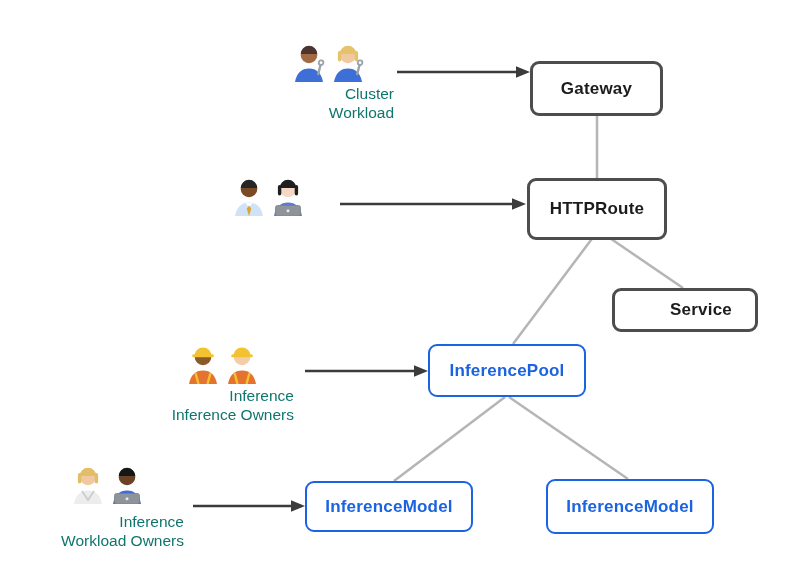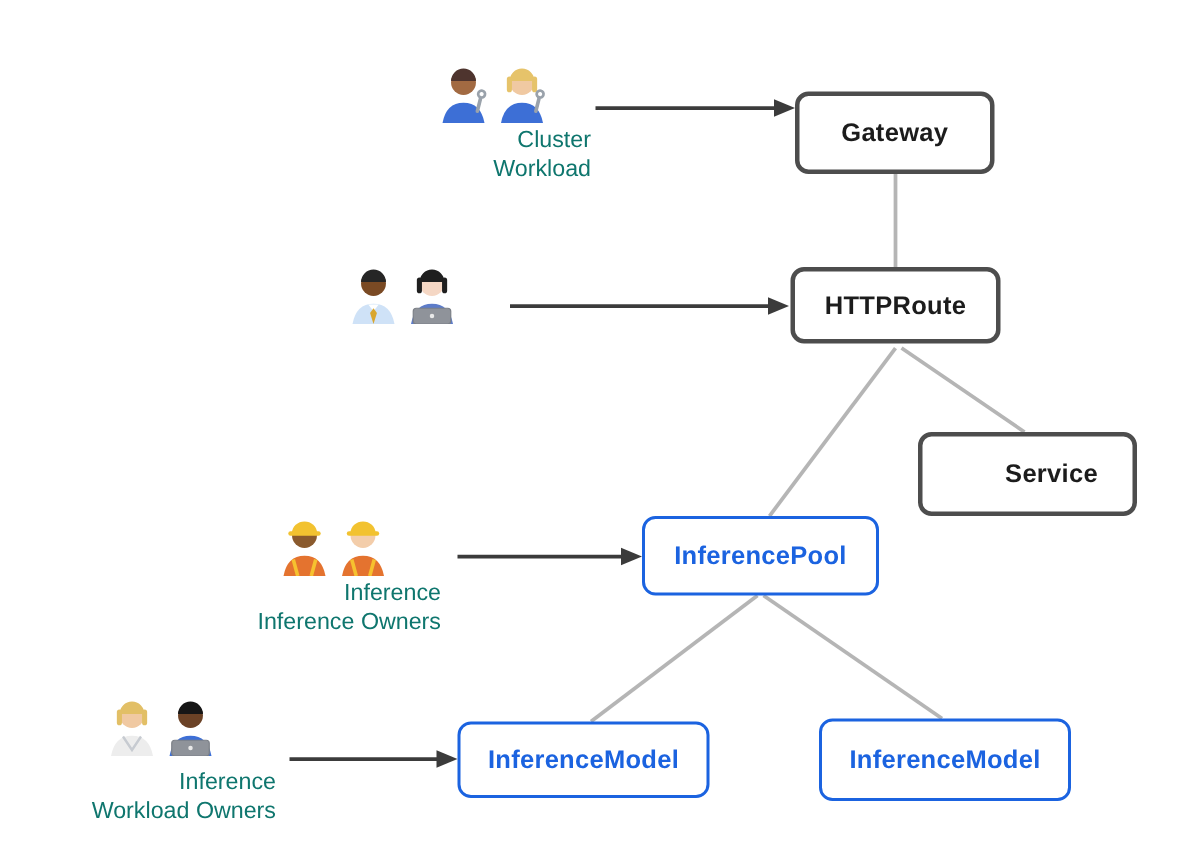--- a/index.html
+++ b/index.html
@@ -9,22 +9,22 @@
   }
   .wires{position:absolute;left:0;top:0;}
   .node{
     position:absolute;display:flex;align-items:center;justify-content:center;
     background:#ffffff;border-radius:9px;font-weight:bold;font-size:17px;
     letter-spacing:.2px;box-sizing:border-box;
   }
   .node.dark{border:3px solid #4d4d4d;color:#1c1c1c;}
   .node.blue{border:2.5px solid #1b63e0;color:#1b63e0;text-align:right;}
   #node-gateway{left:530px;top:61px;width:133px;height:55px;}
-  #node-httproute{left:527px;top:178px;width:140px;height:51px;}
-  #node-service{left:612px;top:288px;width:146px;height:56px;padding-left:32px;}
+  #node-httproute{left:527px;top:178px;width:140px;height:62px;}
+  #node-service{left:612px;top:288px;width:146px;height:44px;padding-left:32px;}
   #node-inferencepool{left:428px;top:344px;width:158px;height:53px;}
   #node-inferencemodel-left{left:305px;top:481px;width:168px;height:51px;}
   #node-inferencemodel-right{left:546px;top:479px;width:168px;height:55px;}
   .persona{position:absolute;text-align:center;}
   .figures{display:flex;justify-content:center;align-items:flex-end;gap:5px;height:44px;}
   .plabel{margin-top:3px;font-size:15.5px;color:#0f766e;line-height:1.22;text-align:right;}
   .plabel span{display:block;}
   #persona-0{left:262px;top:38px;width:132px;}
   #persona-1{left:202px;top:172px;width:132px;}
   #persona-2{left:150px;top:340px;width:144px;}

